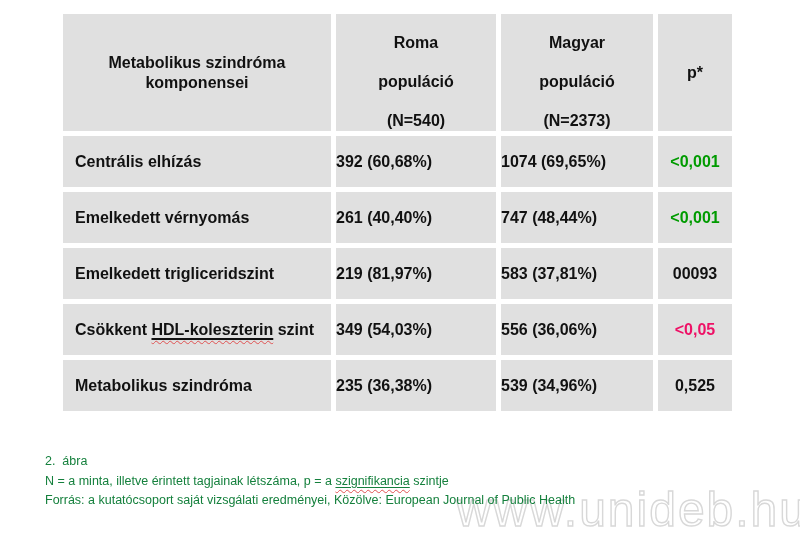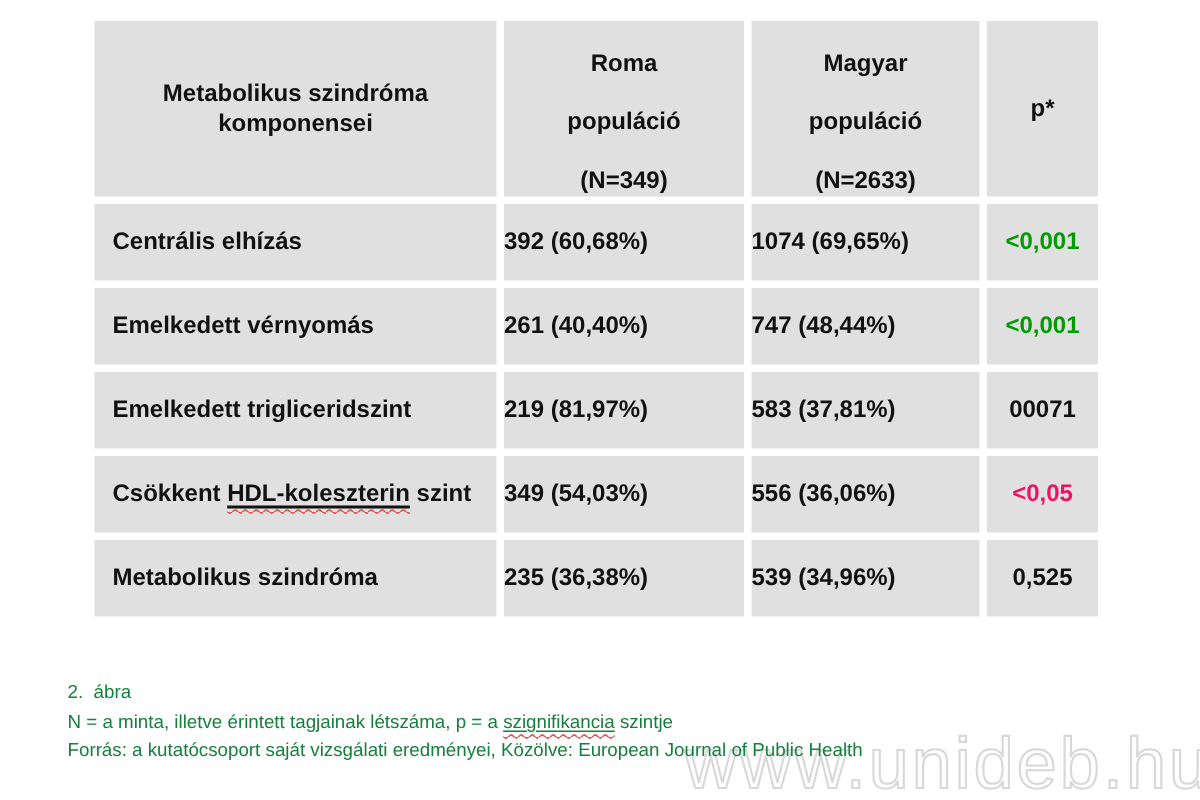--- a/index.html
+++ b/index.html
@@ -46,26 +46,26 @@
         <col style="width:160px">
         <col style="width:152px">
         <col style="width:74px">
     </colgroup>
     <thead>
       <tr>
         <th>Metabolikus szindróma komponensei</th>
         <th>
           <span class="hline">Roma</span>
           <span class="hline">populáció</span>
-          <span class="hline">(N=349)</span>
+          <span class="hline">(N=540)</span>
         </th>
         <th>
           <span class="hline">Magyar</span>
           <span class="hline">populáció</span>
-          <span class="hline">(N=2633)</span>
+          <span class="hline">(N=2373)</span>
         </th>
         <th>p*</th>
       </tr>
     </thead>
     <tbody>
       <tr>
         <td class="c-label"><span>Centrális elhízás</span><span class="u-solid"><span class="u-wavy"></span></span><span></span></td>
         <td class="c-num">392 (60,68%)</td>
         <td class="c-num">1074 (69,65%)</td>
         <td class="c-p"><span class="p-green">&lt;0,001</span></td>
@@ -73,21 +73,21 @@
       <tr>
         <td class="c-label"><span>Emelkedett vérnyomás</span><span class="u-solid"><span class="u-wavy"></span></span><span></span></td>
         <td class="c-num">261 (40,40%)</td>
         <td class="c-num">747 (48,44%)</td>
         <td class="c-p"><span class="p-green">&lt;0,001</span></td>
       </tr>
       <tr>
         <td class="c-label"><span>Emelkedett trigliceridszint</span><span class="u-solid"><span class="u-wavy"></span></span><span></span></td>
         <td class="c-num">219 (81,97%)</td>
         <td class="c-num">583 (37,81%)</td>
-        <td class="c-p"><span class="p-black">00071</span></td>
+        <td class="c-p"><span class="p-black">00093</span></td>
       </tr>
       <tr>
         <td class="c-label"><span>Csökkent </span><span class="u-solid"><span class="u-wavy">HDL-koleszterin</span></span><span> szint</span></td>
         <td class="c-num">349 (54,03%)</td>
         <td class="c-num">556 (36,06%)</td>
         <td class="c-p"><span class="p-pink">&lt;0,05</span></td>
       </tr>
       <tr>
         <td class="c-label"><span>Metabolikus szindróma</span><span class="u-solid"><span class="u-wavy"></span></span><span></span></td>
         <td class="c-num">235 (36,38%)</td>

